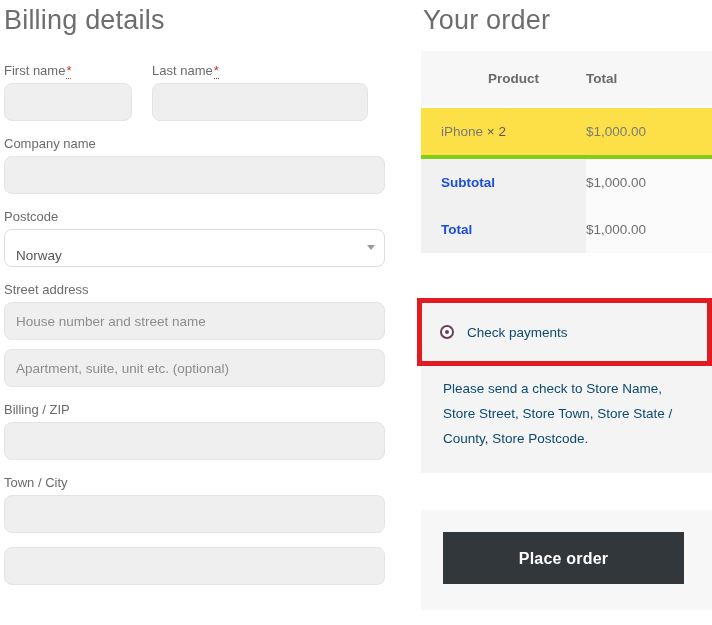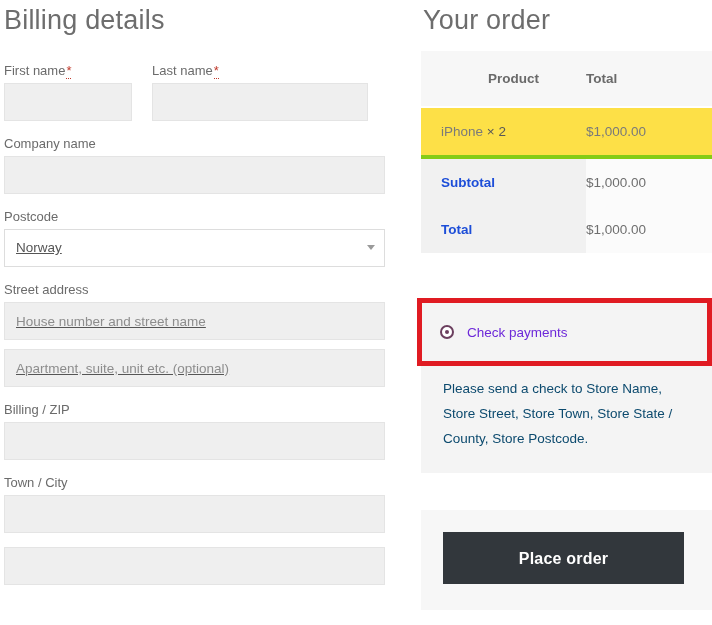--- a/index.html
+++ b/index.html
@@ -68,27 +68,26 @@
     font-size: 13px;
     margin-left: 1px;
   }
   .inp {
     display: block;
     box-sizing: border-box;
     width: 100%;
     height: 38px;
     background: #efefef;
     border: 1px solid #e4e4e4;
-    border-radius: 0;
-    padding: 0 11px;
+    border-radius: 8px;
+    padding: 8px 11px;
     font-family: "Liberation Sans", sans-serif;
     font-size: 13.5px;
     color: #555;
     outline: none;
-    text-decoration: underline;
   }
   .inp::placeholder { color: #8d8d8d; opacity: 1; }
 
   .inp.select-like {
     background: #ffffff;
     border: 1px solid #dddddd;
     position: relative;
     line-height: 36px;
     padding-right: 28px;
     white-space: nowrap;
@@ -214,21 +213,21 @@
     left: 3px;
     top: 3px;
     width: 4px;
     height: 4px;
     border-radius: 50%;
     background: #6b3f5e;
   }
   .pay-label {
     margin-left: 13px;
     font-size: 13.5px;
-    color: #6d28d9;
+    color: #0c4a6e;
   }
   .pay-desc {
     background: #f4f4f4;
     padding: 14px 22px 22px 22px;
     font-size: 13.5px;
     line-height: 25px;
     color: #0c4a6e;
   }
 
   

